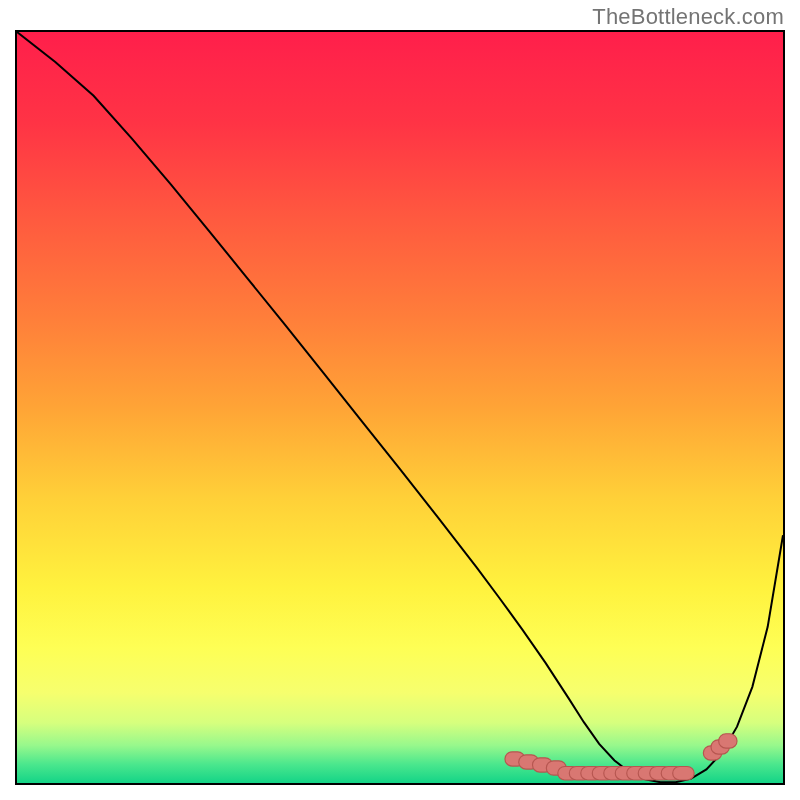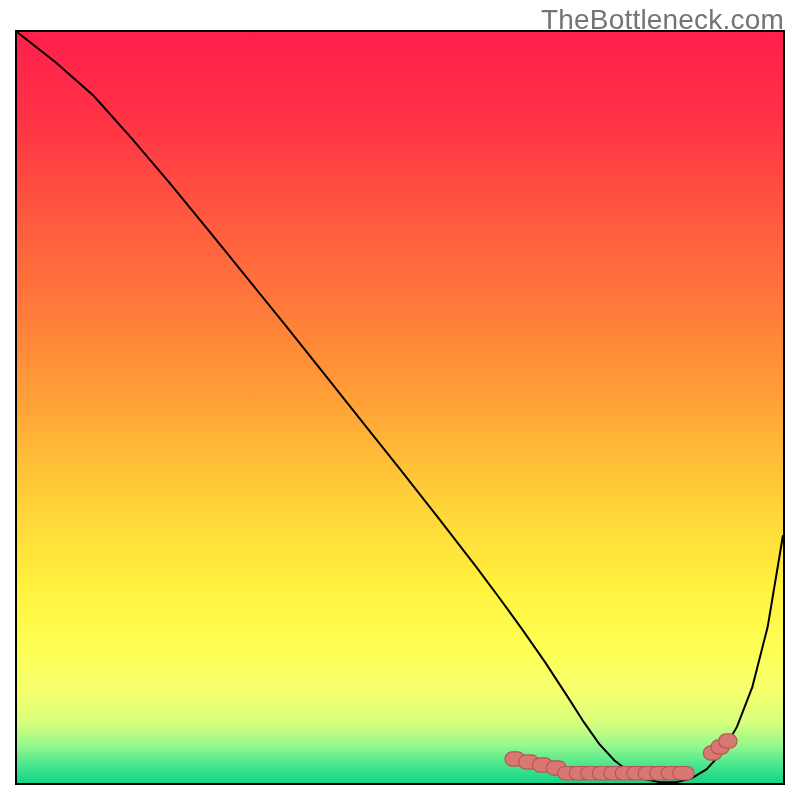--- a/index.html
+++ b/index.html
@@ -30,21 +30,21 @@
     left: 0;
     top: 0;
     width: 100%;
     height: 100%;
     display: block;
   }
   .watermark {
     position: absolute;
     top: 4px;
     right: 16px;
-    font-size: 28px;
+    font-size: 22px;
     color: #747474;
     font-weight: 400;
     letter-spacing: 0.2px;
   }
 </style>
 </head>
 <body>
 
 <div class="stage">
 

